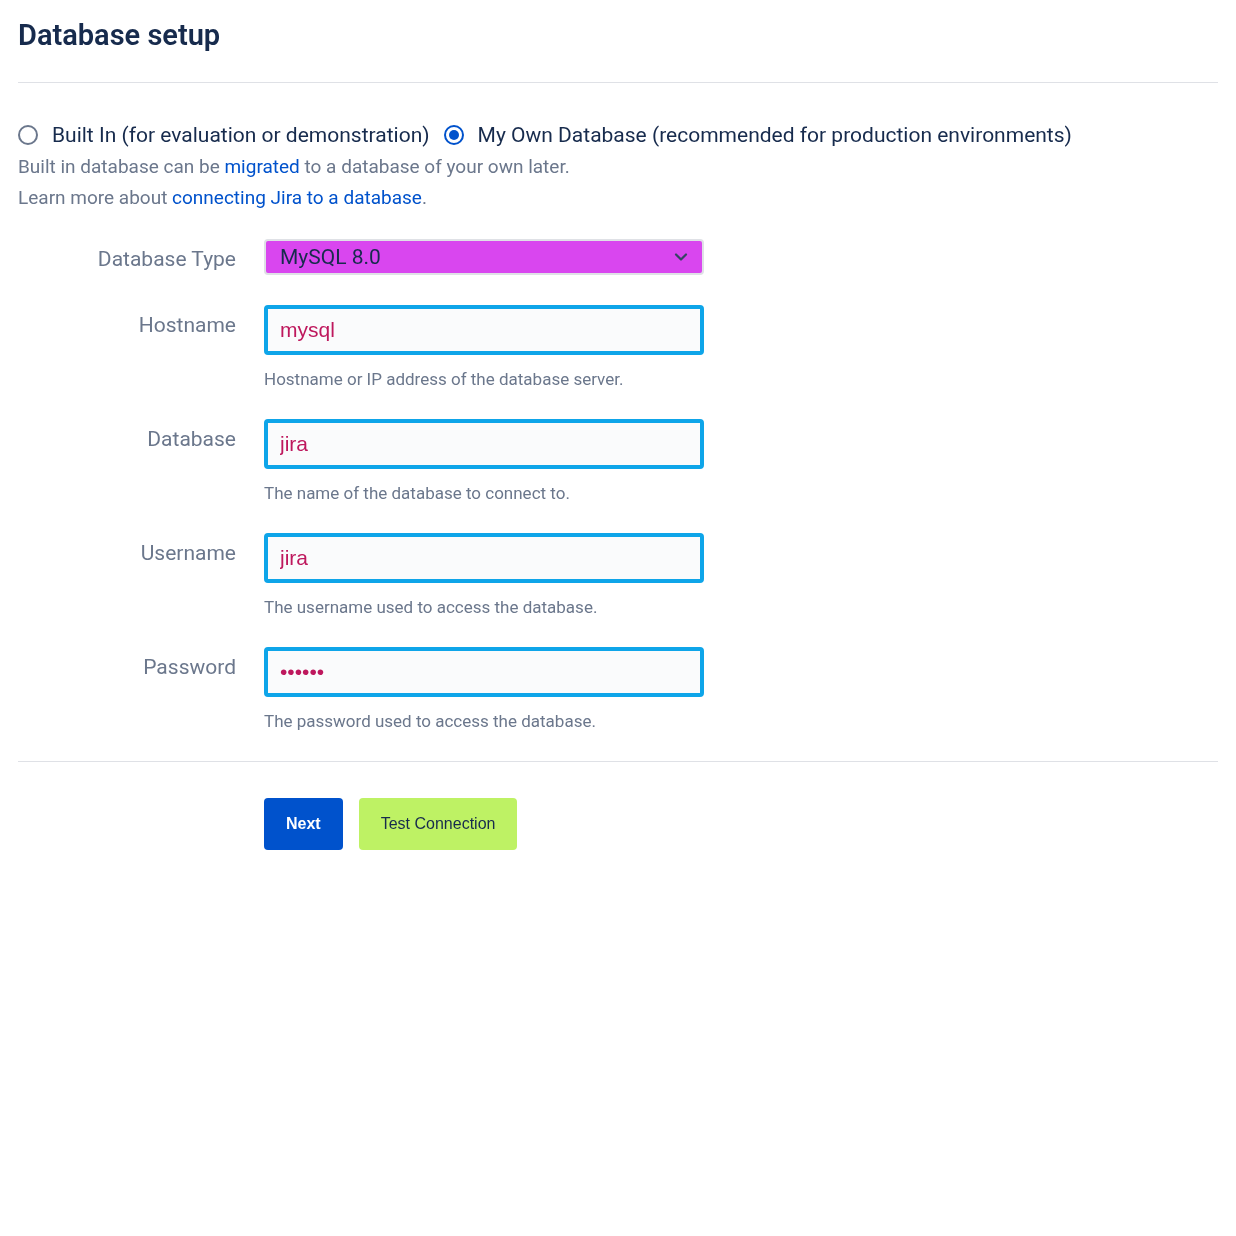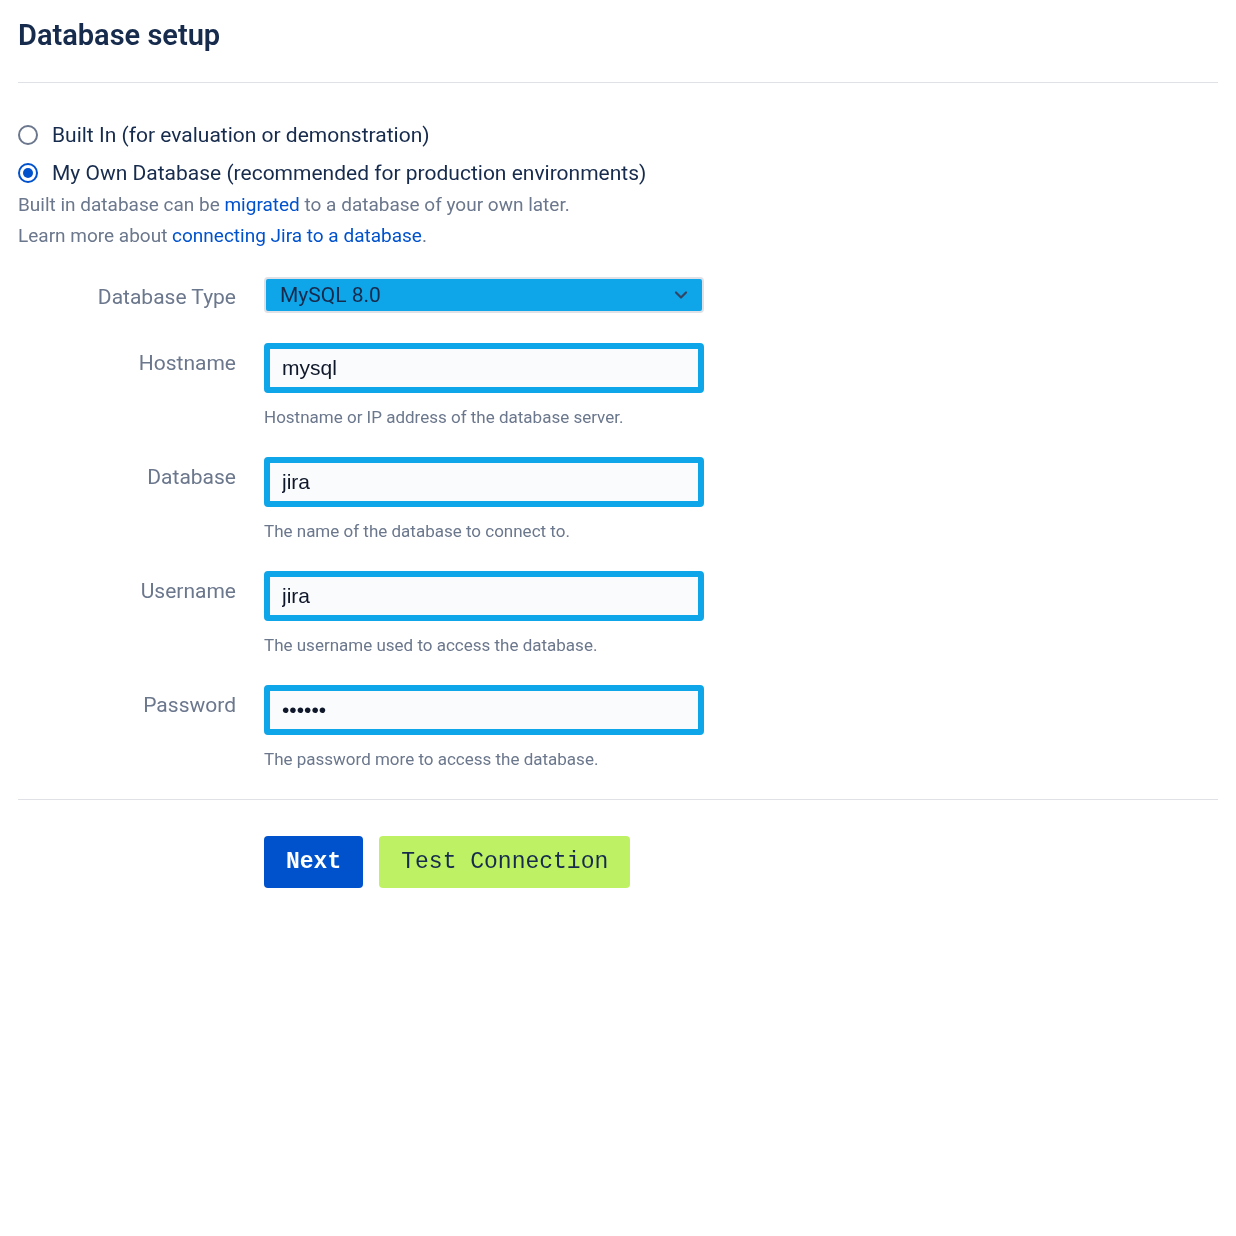--- a/index.html
+++ b/index.html
@@ -31,21 +31,21 @@
     width: 246px;
     min-width: 246px;
     padding-right: 28px;
     text-align: right;
     color: #6B778C;
     font-size: 21px;
     line-height: 1.35;
     padding-top: 6px;
   }
   .form-field { flex: 1; }
-  .radio-list { display: flex; flex-direction: column; gap: 14px; }
+  .radio-list { display: flex; flex-direction: row; gap: 14px; }
   .radio-item {
     display: flex;
     align-items: center;
     gap: 14px;
     font-size: 21px;
     color: #172B4D;
     cursor: pointer;
   }
   .radio-circle {
     width: 20px; height: 20px;
@@ -68,63 +68,63 @@
     font-size: 19px;
     color: #6B778C;
   }
   .help-line + .help-line { }
   a.link { color: #0052CC; text-decoration: none; }
   .select {
     width: 440px;
     height: 34px;
     border: 2px solid #DFE1E6;
     border-radius: 4px;
-    background: #0ea5e9;
+    background: #d946ef;
     display: flex;
     align-items: center;
     justify-content: space-between;
     padding: 16px 14px;
     font-size: 21px;
     color: #172B4D;
     cursor: pointer;
   }
   .select .chevron {
     width: 14px; height: 14px;
     display: inline-block;
   }
   .select .chevron svg { display: block; }
   input.text-input {
     width: 440px;
     height: 50px;
-    border: 6px solid #0ea5e9;
+    border: 4px solid #0ea5e9;
     border-radius: 4px;
     background: #FAFBFC;
     padding: 0 12px;
     font-size: 21px;
-    color: #0f172a;
+    color: #be185d;
     outline: none;
   }
   .field-help {
     margin-top: 14px;
     font-size: 17px;
     color: #6B778C;
   }
   .footer-divider {
     border: none;
     border-top: 1px solid #DFE1E6;
     margin: 12px 0 36px 0;
   }
   .button-row {
     display: flex;
     gap: 16px;
     margin-left: 246px;
   }
   button {
-    font-family: Liberation Mono, monospace;
-    font-size: 23px;
+    font-family: Liberation Sans, sans-serif;
+    font-size: 16px;
     border: none;
     border-radius: 4px;
     height: 52px;
     padding: 0 22px;
     cursor: pointer;
   }
   .btn-primary {
     background: #0052CC;
     color: #fff;
     font-weight: 600;
@@ -201,21 +201,21 @@
     <div class="form-field">
       <input type="text" class="text-input" value="jira" style="">
       <div class="field-help">The username used to access the database.</div>
     </div>
   </div>
 
   <div class="form-row">
     <div class="form-label">Password</div>
     <div class="form-field">
       <input type="password" class="text-input" value="••••••" style="">
-      <div class="field-help">The password more to access the database.</div>
+      <div class="field-help">The password used to access the database.</div>
     </div>
   </div>
 
   <hr class="footer-divider">
 
   <div class="button-row">
     <button class="btn-primary">Next</button>
     <button class="btn-secondary">Test Connection</button>
   </div>
 

